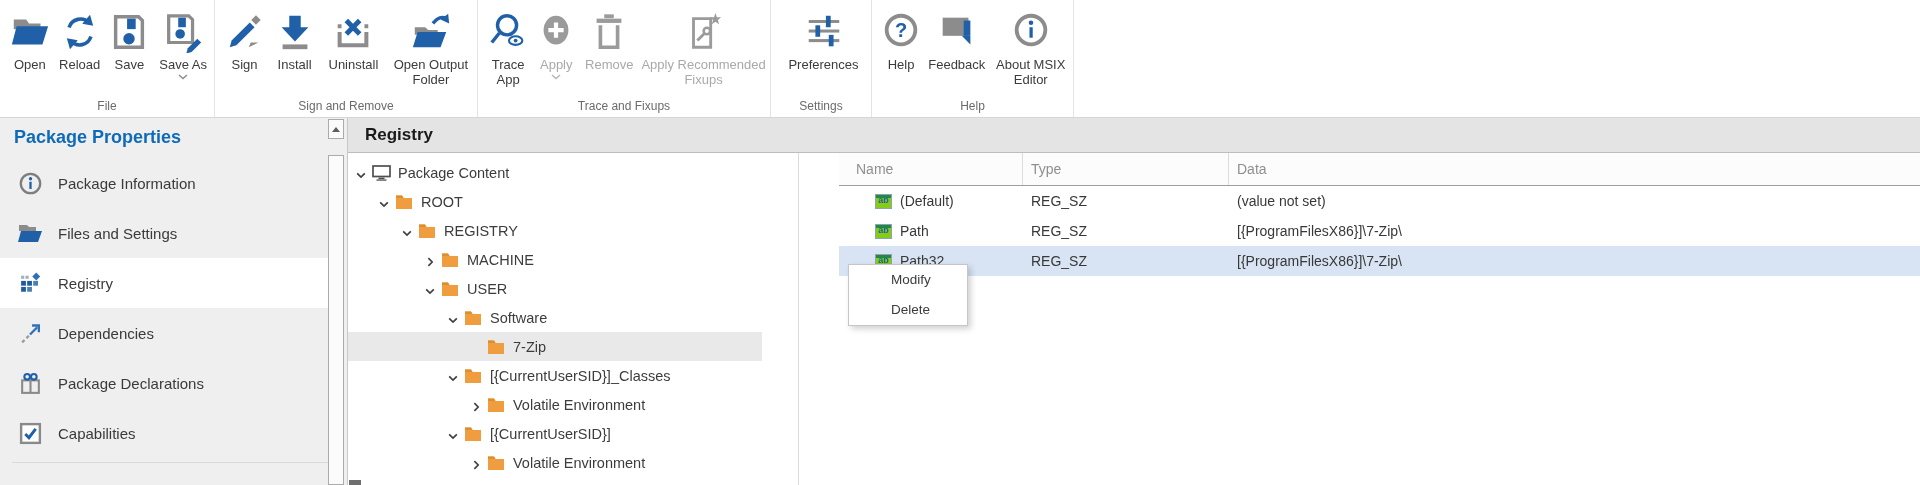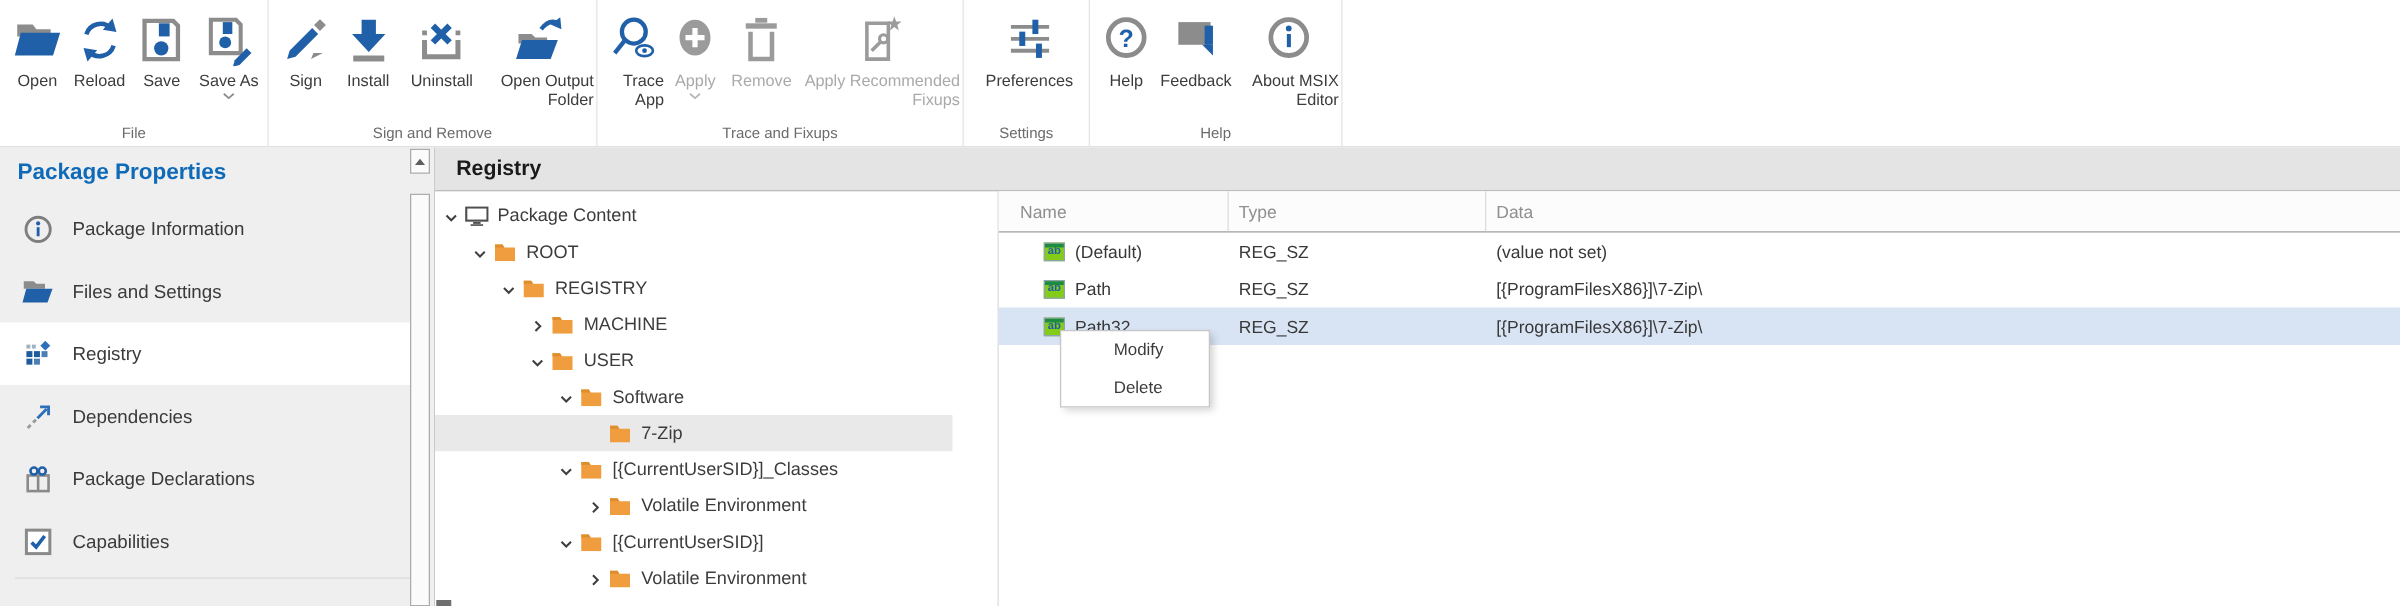--- a/index.html
+++ b/index.html
@@ -5,21 +5,21 @@
   * { margin:0; padding:0; box-sizing:border-box; }
   html,body { width:1920px; height:485px; overflow:hidden; font-family:"Liberation Sans",sans-serif; background:#fff; position:relative; }
 
   
   .ribbon { height:118px; border-bottom:1px solid #D6D6D6; display:flex; background:#fff; }
   .rgroup { display:flex; flex-direction:column; border-right:1px solid #E4E4E4; flex-shrink:0; }
   .rgroup-buttons { flex:1; display:flex; align-items:flex-start; padding:9px 2px 0 7px; gap:2px; }
   .rgroup-label { height:18px; font-size:12px; color:#6B6B6B; text-align:center; line-height:14px; }
   .rbtn { display:flex; flex-direction:column; align-items:center; cursor:default; }
   .ric { height:46px; display:flex; align-items:center; justify-content:center; }
-  .rlabel { font-size:13px; color:#3C3C3C; text-align:right; line-height:15px; margin-top:2px; }
+  .rlabel { font-size:13px; color:#3C3C3C; text-align:center; line-height:15px; margin-top:2px; }
   .rbtn.disabled .rlabel { color:#A9A9A9; }
   .rchev { margin-top:2px; line-height:0; }
 
   
   .content { display:flex; height:367px; }
 
   
   .sidebar { width:347px; background:#F0EFEF; position:relative; flex-shrink:0; }
   .sb-title-wrap { height:40px; padding:9px 0 0 14px; }
   .sb-title { font-size:18px; font-weight:bold; color:#0F6BB8; }
@@ -42,21 +42,21 @@
   
   .tree-pane { width:414px; flex-shrink:0; padding-top:5px; position:relative; }
   .tree-row { height:29px; display:flex; align-items:center; }
   .tree-row.selected { background:#E9E9E9; }
   .t-chev { width:12px; height:12px; margin-right:5px; flex-shrink:0; }
   .t-icon { width:19px; margin-right:7px; display:flex; flex-shrink:0; }
   .t-label { font-size:14.5px; color:#3C3C3C; white-space:nowrap; }
   .tree-hscroll-partial { position:absolute; left:1px; bottom:0; width:12px; height:5px; background:#6E6E6E; }
 
   
-  .table-pane { flex:1; min-width:0; border-left:1px solid #DCDCDC; display:flex; flex-direction:column; }
+  .table-pane { flex:1; min-width:0; border-left:1px solid #DCDCDC; display:flex; flex-direction:column;padding-left:40px; }
   .thead { height:33px; display:flex; background:#FCFCFC; border-bottom:1px solid #9E9E9E; flex-shrink:0; }
   .th { display:flex; align-items:center; font-size:14px; color:#8F8F8F; }
   .col-name { width:183px; }
   .col-type { width:206px; border-left:1px solid #DCDCDC; padding-left:8px; }
   .col-data { flex:1; border-left:1px solid #DCDCDC; padding-left:8px; min-width:0; }
   .th.col-name { padding-left:17px; }
   .trow { height:30px; display:flex; align-items:center; }
   .trow.selected { background:#D8E4F4; }
   .td { font-size:14px; color:#383838; white-space:nowrap; }
   .td.col-name { padding-left:36px; display:flex; align-items:center; gap:8px; }

